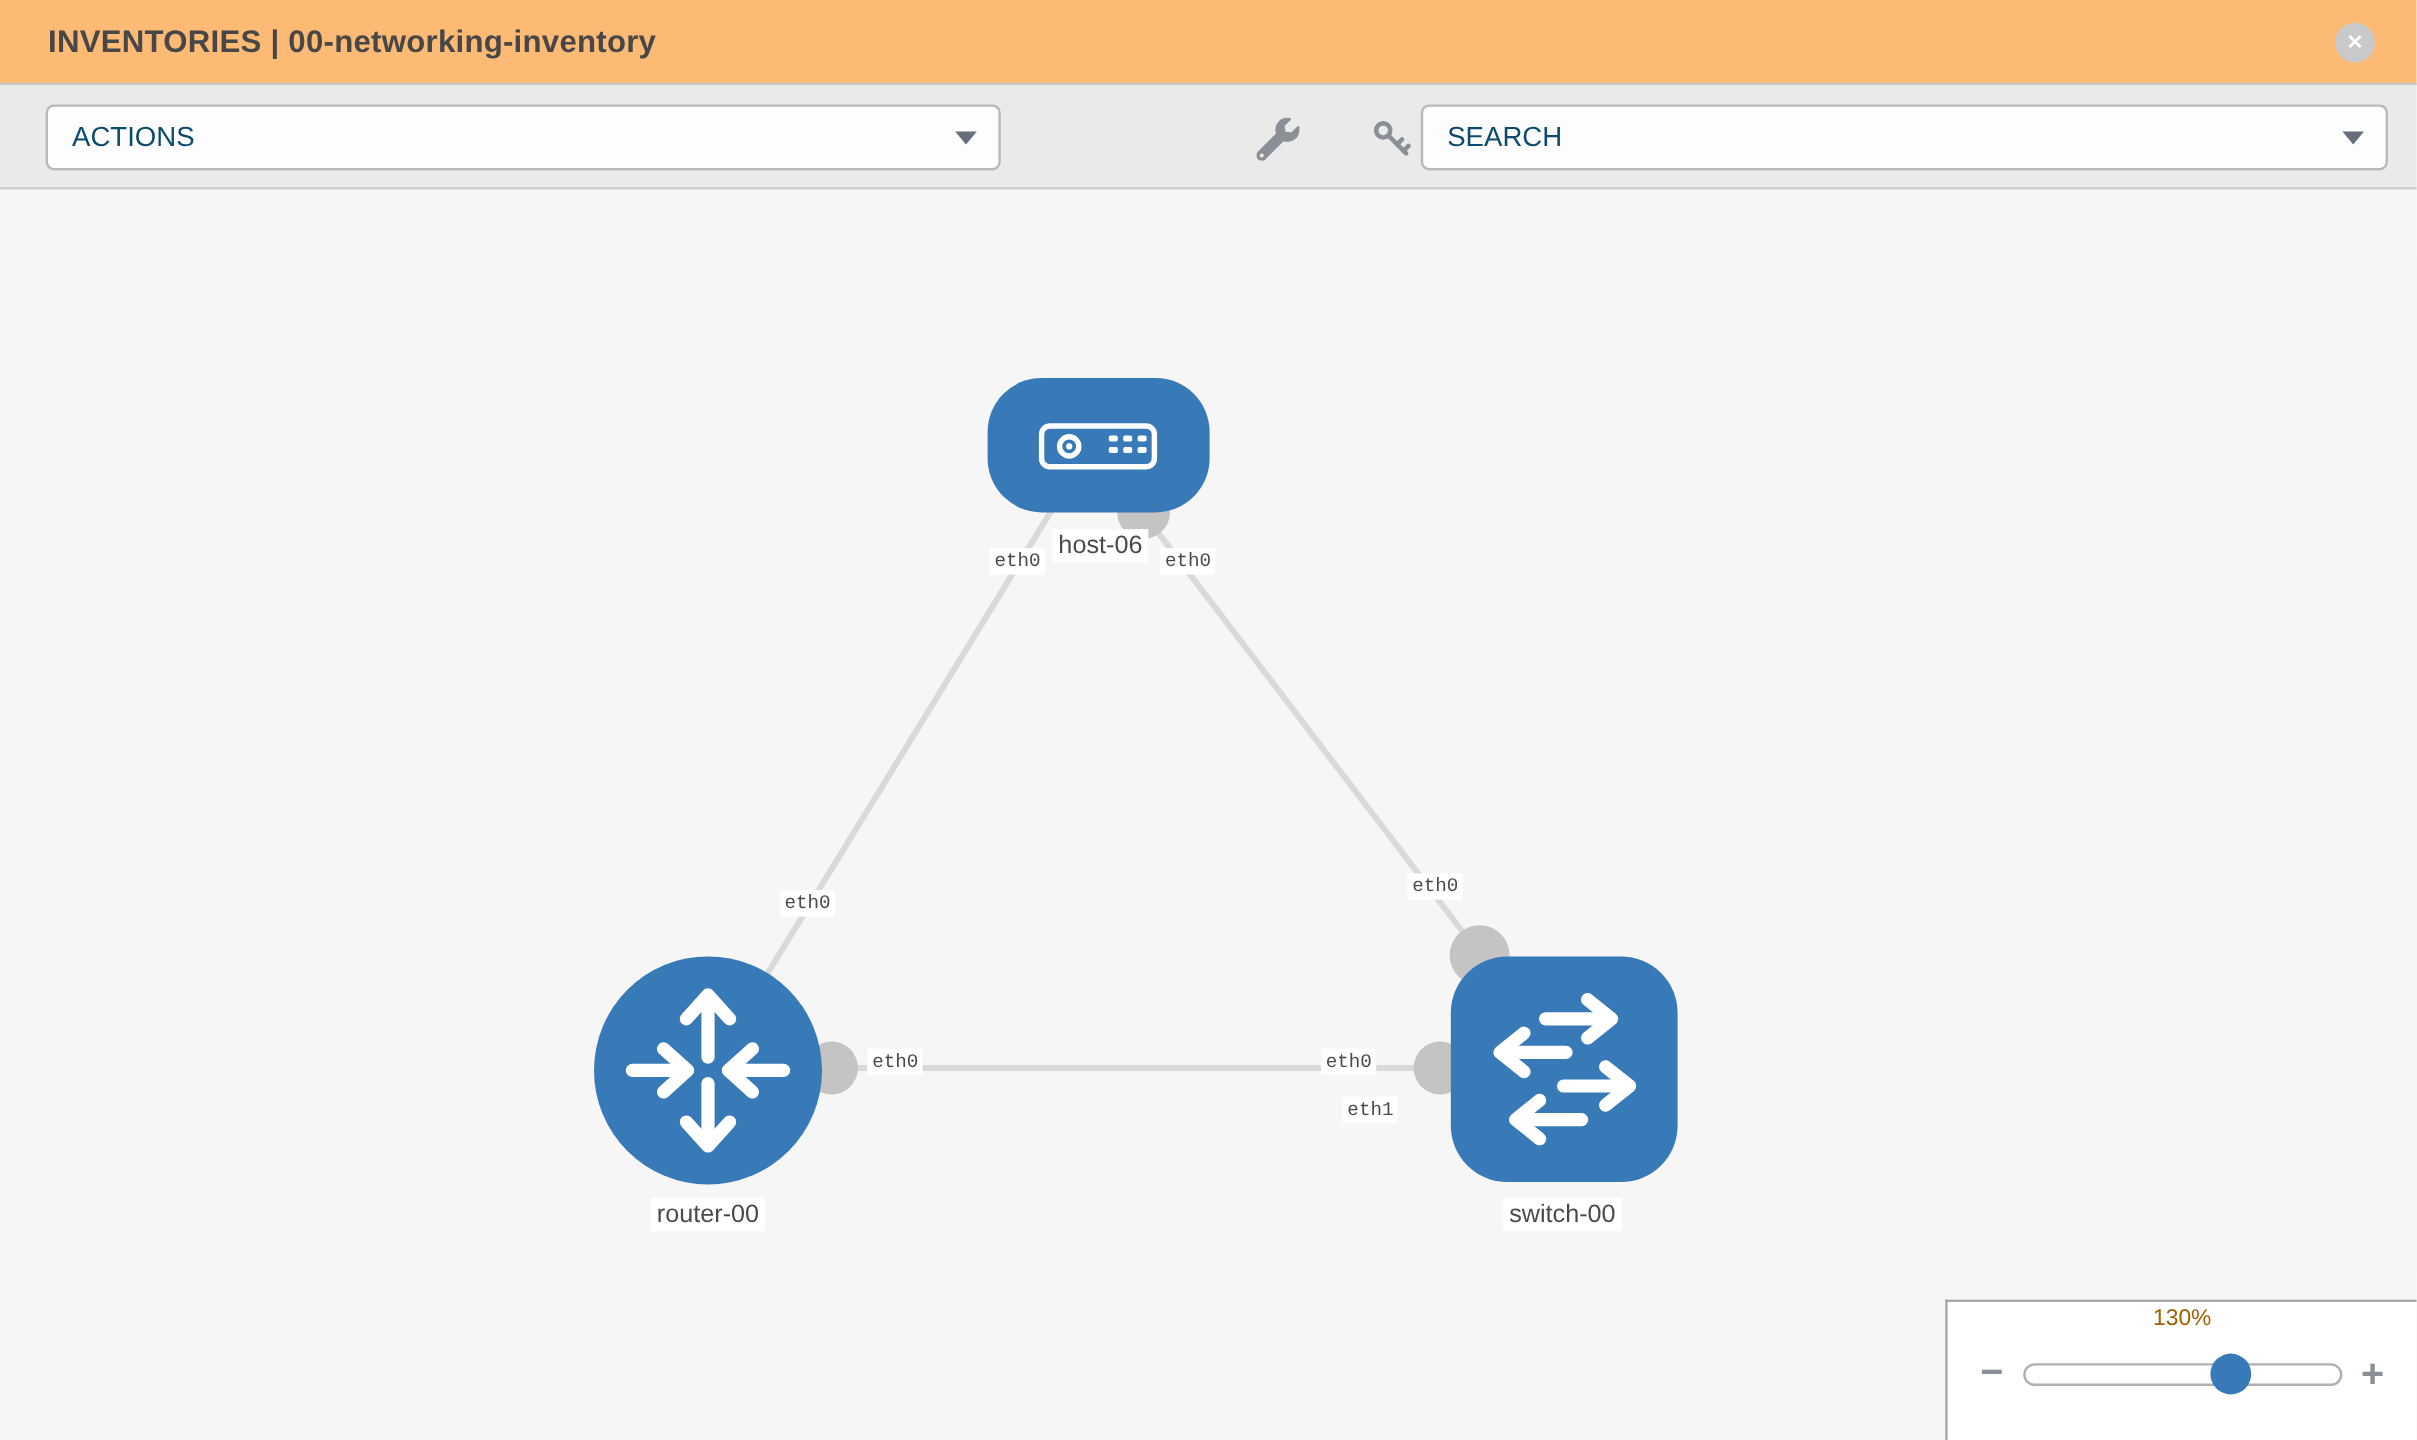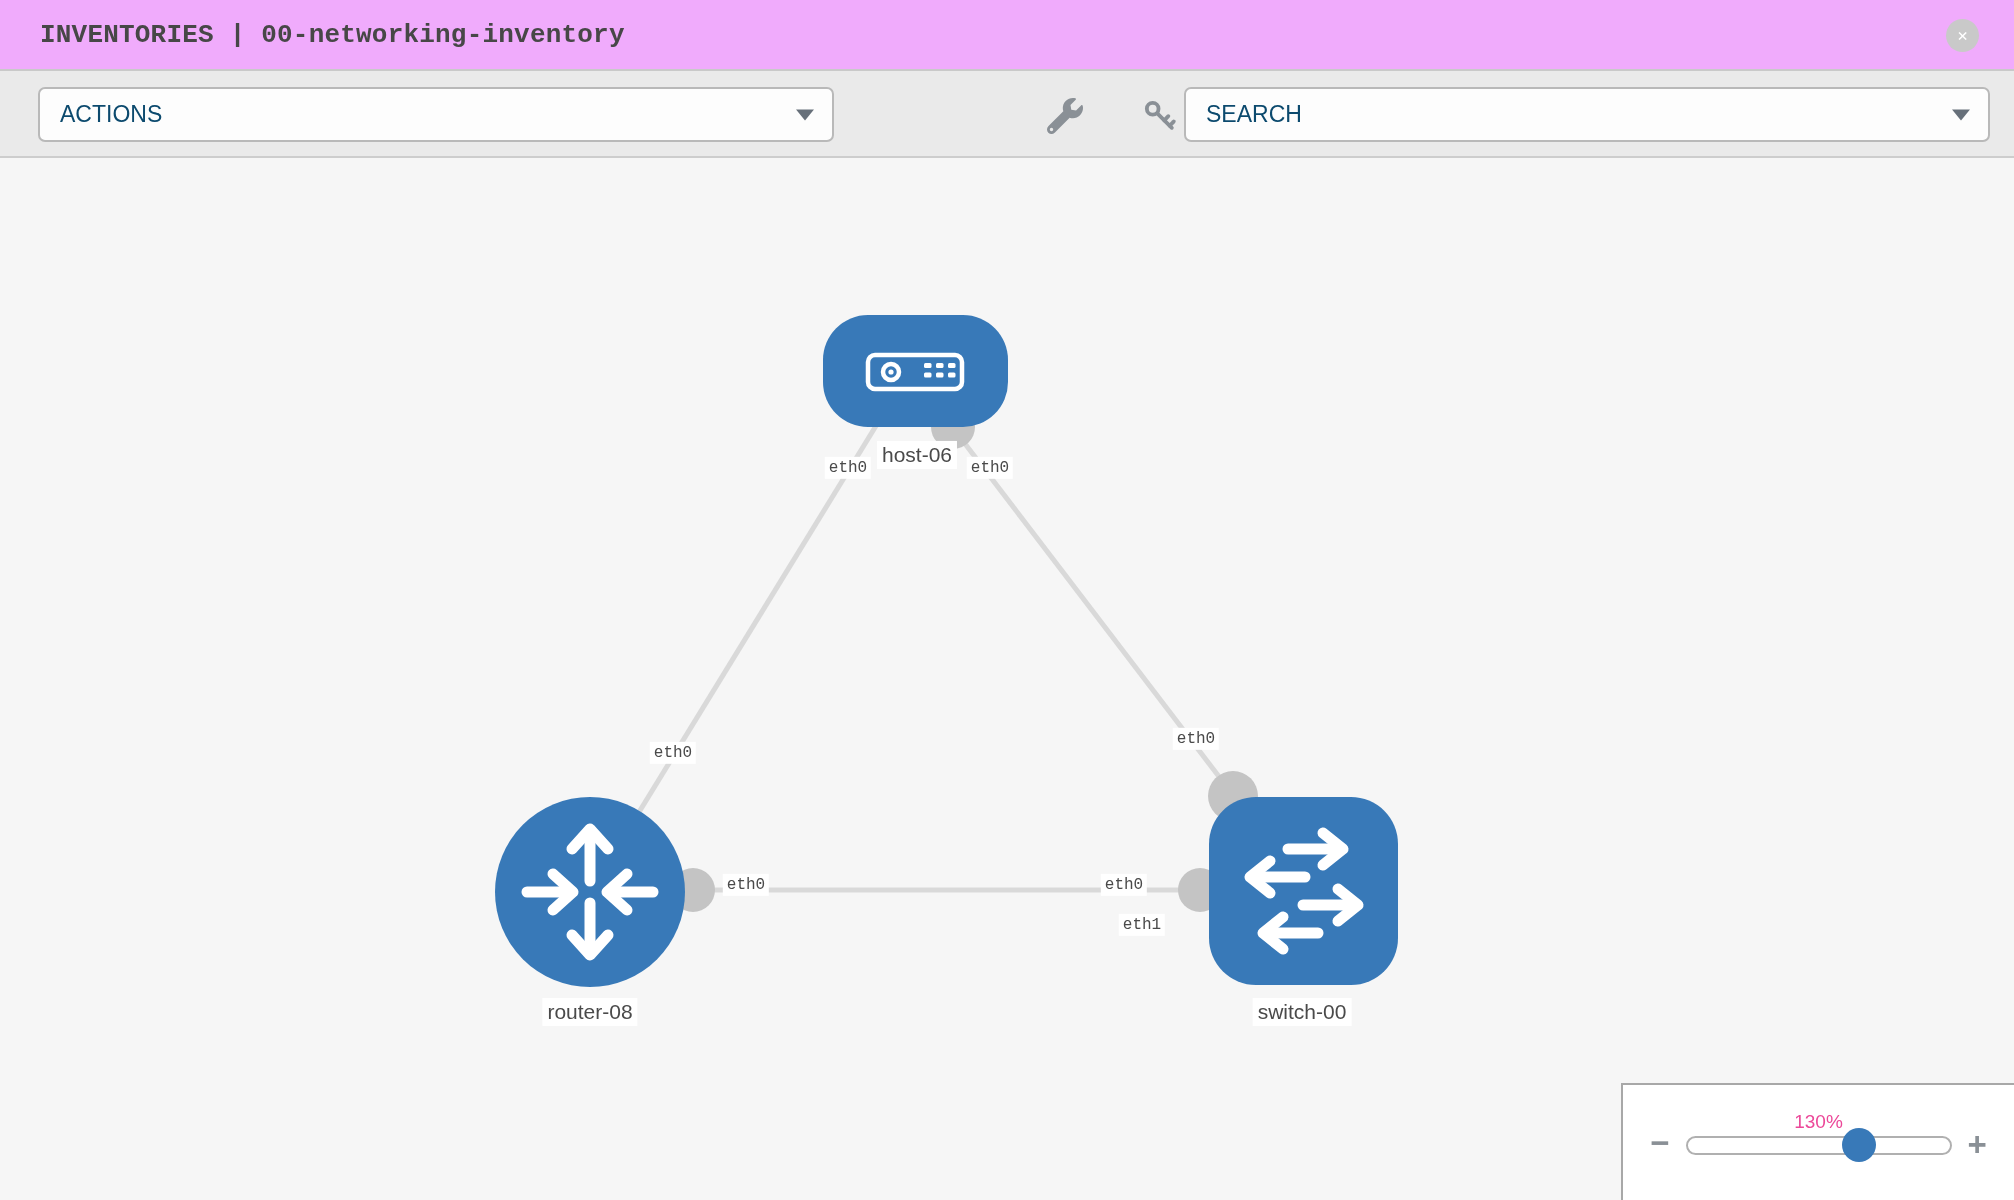--- a/index.html
+++ b/index.html
@@ -1,21 +1,21 @@
 <!DOCTYPE html>
 <html><head>
 <meta charset="utf-8">
 <style>
   html,body{margin:0;padding:0;background:#fff;}
   .app{position:relative;width:2014px;height:1200px;overflow:hidden;
        font-family:"Liberation Sans",sans-serif;background:#f6f6f6;}
 
   
-  .header{position:absolute;left:0;top:0;width:2014px;height:71px;background:#f0abfc;
-          border-bottom:2px solid #c9c9c9;box-sizing:border-box;font-family:Liberation Mono, monospace;}
+  .header{position:absolute;left:0;top:0;width:2014px;height:71px;background:#fdba74;
+          border-bottom:2px solid #c9c9c9;box-sizing:border-box;}
   .header-title{position:absolute;left:40px;top:50%;transform:translateY(-50%);
                 font-size:26px;font-weight:bold;color:#474747;letter-spacing:.2px;}
   .close-btn{position:absolute;left:1946px;top:19px;width:33px;height:33px;border-radius:50%;
              background:#c9c9c9;color:#ffffff;display:flex;align-items:center;justify-content:center;
              font-size:17px;font-weight:bold;cursor:pointer;}
 
   
   .toolbar{position:absolute;left:0;top:71px;width:2014px;height:87px;background:#eaeaea;
            border-bottom:2px solid #cdcdcd;box-sizing:border-box;}
   .select-box{position:absolute;top:16px;height:55px;background:#fdfdfd;border:2px solid #b9b9b9;
@@ -34,22 +34,22 @@
   .canvas{position:absolute;left:0;top:158px;width:2014px;height:1042px;background:#f6f6f6;}
   .topo-svg{position:absolute;left:0;top:0;}
   .node-label,.iface-label{position:absolute;transform:translate(-50%,-50%);
         background:#ffffff;color:#4a4a4a;white-space:nowrap;line-height:1.15;}
   .node-label{font-size:21px;padding:2px 5px;}
   .iface-label{font-size:16px;padding:2px 4px;font-family:Liberation Mono, monospace;}
 
   
   .zoom-panel{position:absolute;right:0;bottom:0;width:393px;height:117px;background:#ffffff;
               border:2px solid #a8a8a8;border-right:none;border-bottom:none;box-sizing:border-box;}
-  .zoom-level{position:absolute;left:0;top:26px;width:100%;text-align:center;
-              font-size:19px;color:#ec4899;}
+  .zoom-level{position:absolute;left:0;top:3px;width:100%;text-align:center;
+              font-size:19px;color:#a16207;}
   .zoom-row{position:absolute;left:0;top:40px;width:100%;height:40px;display:flex;
             align-items:center;justify-content:center;gap:16px;}
   .zoom-btn{color:#8a9096;font-size:33px;font-weight:bold;line-height:30px;cursor:pointer;
             user-select:none;}
   .zoom-minus{margin-top:-4px;}
   .slider-track{position:relative;width:266px;height:19px;border:2px solid #b0b0b0;
                 border-radius:12px;background:#ffffff;box-sizing:border-box;cursor:pointer;}
   .slider-thumb{position:absolute;left:154px;top:50%;transform:translateY(-50%);
                 width:34px;height:34px;border-radius:50%;background:#3879b8;cursor:grab;}
 </style>
@@ -152,21 +152,21 @@
 
     <div class="iface-label" style="left:848px;top:310px;">eth0</div>
     <div class="iface-label" style="left:990px;top:310px;">eth0</div>
     <div class="iface-label" style="left:673px;top:595px;">eth0</div>
     <div class="iface-label" style="left:1196px;top:581px;">eth0</div>
     <div class="iface-label" style="left:746px;top:727px;">eth0</div>
     <div class="iface-label" style="left:1124px;top:727px;">eth0</div>
     <div class="iface-label" style="left:1142px;top:755px;margin-top:12px;">eth1</div>
 
     <div class="node-label" style="left:917px;top:297px;">host-06</div>
-    <div class="node-label" style="left:590px;top:854px;">router-08</div>
+    <div class="node-label" style="left:590px;top:854px;">router-00</div>
     <div class="node-label" style="left:1302px;top:854px;">switch-00</div>
 
     <div class="zoom-panel">
       <div class="zoom-level">130%</div>
       <div class="zoom-row">
         <span class="zoom-btn zoom-minus">−</span>
         <div class="slider-track">
           <div class="slider-thumb"></div>
         </div>
         <span class="zoom-btn zoom-plus">+</span>

